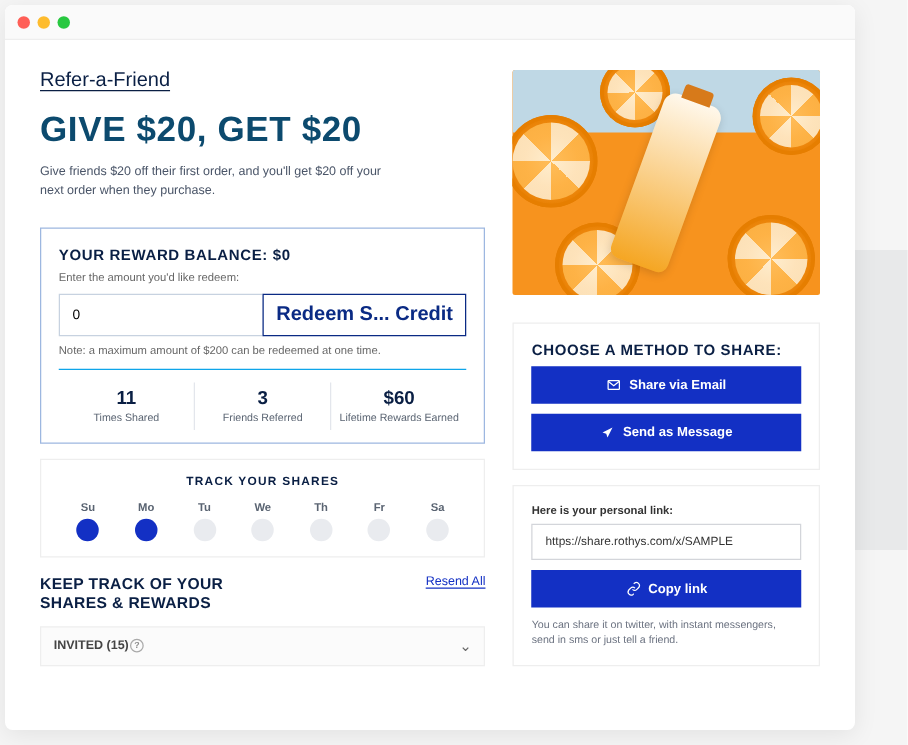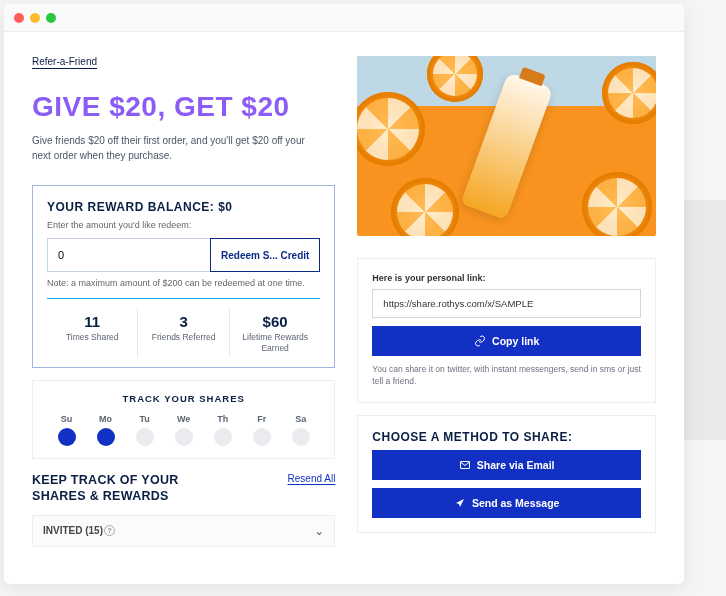--- a/index.html
+++ b/index.html
@@ -7,42 +7,42 @@
   .speech-bubble { position: absolute; right: -10px; top: 200px; width: 90px; height: 240px; background: #e8e9ea; border-radius: 0 8px 8px 0; z-index: 0; }
   .speech-bubble::after { content: ""; position: absolute; right: -30px; top: 50%; transform: translateY(-50%); border-left: 30px solid #e8e9ea; border-top: 40px solid transparent; border-bottom: 40px solid transparent; }
   .window { position: relative; z-index: 1; width: 680px; height: 580px; margin: 4px 0 0 4px; background: #fff; border-radius: 6px; box-shadow: 0 4px 20px rgba(0,0,0,.08); overflow: hidden; }
   .titlebar { height: 28px; background: #fafafa; border-bottom: 1px solid #eee; display: flex; align-items: center; padding: 0 10px; gap: 6px; }
   .dot { width: 10px; height: 10px; border-radius: 50%; }
   .dot.red { background: #ff5f57; }
   .dot.yellow { background: #febc2e; }
   .dot.green { background: #28c840; }
   .content { padding: 24px 28px 0 28px; display: grid; grid-template-columns: 1fr 1fr; column-gap: 22px; height: calc(100% - 28px); overflow: hidden; }
   .left { display: flex; flex-direction: column; }
-  .breadcrumb { font-size: 10px; color: #0a1f44; text-decoration: underline; text-underline-offset: 3px; margin-bottom: 24px; }
-  h1.headline { font-size: 28px; font-weight: 700; color: #8b5cf6; letter-spacing: .5px; margin-bottom: 10px; }
+  .breadcrumb { font-size: 16px; color: #0a1f44; text-decoration: underline; text-underline-offset: 3px; margin-bottom: 14px; }
+  h1.headline { font-size: 28px; font-weight: 700; color: #0c4a6e; letter-spacing: .5px; margin-bottom: 10px; }
   .subcopy { font-size: 10px; color: #4a5568; line-height: 1.5; margin-bottom: 22px; max-width: 280px; }
   .hero-img { width: 100%; height: 180px; border-radius: 2px; background: #f7931e; position: relative; overflow: hidden; margin-bottom: 22px; }
   .hero-img .skyband { position:absolute; top:0; left:0; right:0; height:50px; background:#bfd8e5; }
   .bottle { position:absolute; left:50%; top:50%; transform:translate(-50%,-50%) rotate(20deg); width:48px; height:140px; background:linear-gradient(#fff8ec,#f5a623); border-radius:10px 10px 8px 8px; box-shadow:0 2px 8px rgba(0,0,0,.15); }
   .bottle::before { content:""; position:absolute; top:-10px; left:50%; transform:translateX(-50%); width:24px; height:12px; background:#d77a1a; border-radius:3px 3px 0 0; }
   .orange { position:absolute; border-radius:50%; background:radial-gradient(circle, #ffd9a0 0%, #f7931e 40%, #e67e00 70%); box-shadow:inset 0 0 0 3px #e67e00; }
   .orange::before { content:""; position:absolute; inset:6px; border-radius:50%; background:
     conic-gradient(#fff1d6 0 12.5%, #ffb84d 12.5% 25%, #fff1d6 25% 37.5%, #ffb84d 37.5% 50%, #fff1d6 50% 62.5%, #ffb84d 62.5% 75%, #fff1d6 75% 87.5%, #ffb84d 87.5% 100%); opacity:.85; }
   .orange.o1 { width:74px; height:74px; top:36px; left:-6px; }
   .orange.o2 { width:56px; height:56px; top:-10px; left:70px; }
   .orange.o3 { width:62px; height:62px; top:6px; right:-8px; }
   .orange.o4 { width:68px; height:68px; bottom:-10px; left:34px; }
   .orange.o5 { width:70px; height:70px; bottom:-6px; right:4px; }
   .panel-blue { border: 1px solid #9db7e0; padding: 14px 14px 10px 14px; }
   .panel-gray { border: 1px solid #eee; padding: 12px 14px; margin-top: 12px; }
   .section-title { font-size: 12px; font-weight: 800; letter-spacing: .5px; color: #0a1f44; margin-bottom: 6px; }
   .hint { font-size: 9px; color: #666; }
   .redeem-row { display: flex; margin: 8px 0 6px 0; }
   .redeem-row input { flex: 1; border: 1px solid #c7d2e0; padding: 8px 10px; font-size: 11px; outline: none; height: 34px; }
-  .redeem-row button { border: 1px solid #0a2a84; background: #fff; color: #0a2a84; font-size: 10px; font-weight: 700; padding: 0 10px; height: 34px; cursor: pointer; white-space: nowrap; margin-left: -1px; }
+  .redeem-row button { border: 1px solid #0a2a84; background: #fff; color: #0a2a84; font-size: 16px; font-weight: 700; padding: 0 10px; height: 34px; cursor: pointer; white-space: nowrap; margin-left: -1px; }
   .stats { display: flex; border-top: 1px solid #0ea5e9; margin-top: 10px; padding-top: 10px; }
   .stat { flex: 1; text-align: center; padding: 4px 6px; }
   .stat + .stat { border-left: 1px solid #e3e6ec; }
   .stat .num { font-size: 15px; font-weight: 800; color: #0a1f44; }
   .stat .lbl { font-size: 8.5px; color: #5a6472; line-height: 1.25; margin-top: 2px; }
   .track-title { text-align: center; font-size: 9.5px; font-weight: 800; letter-spacing: 1px; color: #0a1f44; margin-bottom: 10px; }
   .days { display: flex; justify-content: space-between; }
   .day { text-align: center; flex: 1; font-weight: bold; }
   .day .abbr { font-size: 9px; color: #5a6472; margin-bottom: 4px; }
   .day .circle { width: 18px; height: 18px; border-radius: 50%; margin: 0 auto; background: #e9ebef; }
@@ -161,43 +161,43 @@
         <div class="skyband"></div>
         <div class="orange o1"></div>
           <div class="orange o2"></div>
           <div class="orange o3"></div>
         <div class="orange o4"></div>
           <div class="orange o5"></div>
         <div class="bottle"></div>
       </div>
 
       <div class="share-panel">
+        <div class="section-title">CHOOSE A METHOD TO SHARE:</div>
+        <div class="btn">
+          <svg viewBox="0 0 24 24" fill="none" stroke="#fff" stroke-width="2">
+              <rect x="3" y="5" width="18" height="14" rx="1"></rect>
+              <path d="M3 6l9 7 9-7"></path>
+            </svg>
+          <span>Share via Email</span>
+        </div>
+        <div class="btn">
+          <svg viewBox="0 0 24 24" fill="#fff">
+              <path d="M4 12l6 2 2 6 4-8 4-8-16 8z"></path>
+            </svg>
+          <span>Send as Message</span>
+        </div>
+      </div>
+
+      <div class="share-panel">
         <div class="hint" style="color:#333;font-weight:600">Here is your personal link:</div>
         <div class="link-input">https://share.rothys.com/x/SAMPLE</div>
         <div class="btn">
           <svg viewBox="0 0 24 24" fill="none" stroke="#fff" stroke-width="2">
               <path d="M10 13a5 5 0 0 0 7 0l3-3a5 5 0 0 0-7-7l-1 1"></path>
               <path d="M14 11a5 5 0 0 0-7 0l-3 3a5 5 0 0 0 7 7l1-1"></path>
             </svg>
           <span>Copy link</span>
         </div>
         <div class="tiny">You can share it on twitter, with instant messengers, send in sms or just tell a friend.</div>
       </div>
-
-      <div class="share-panel">
-        <div class="section-title">CHOOSE A METHOD TO SHARE:</div>
-        <div class="btn">
-          <svg viewBox="0 0 24 24" fill="none" stroke="#fff" stroke-width="2">
-              <rect x="3" y="5" width="18" height="14" rx="1"></rect>
-              <path d="M3 6l9 7 9-7"></path>
-            </svg>
-          <span>Share via Email</span>
-        </div>
-        <div class="btn">
-          <svg viewBox="0 0 24 24" fill="#fff">
-              <path d="M4 12l6 2 2 6 4-8 4-8-16 8z"></path>
-            </svg>
-          <span>Send as Message</span>
-        </div>
-      </div>
     </div>
   </div>
 </div>
 
 </body></html>

